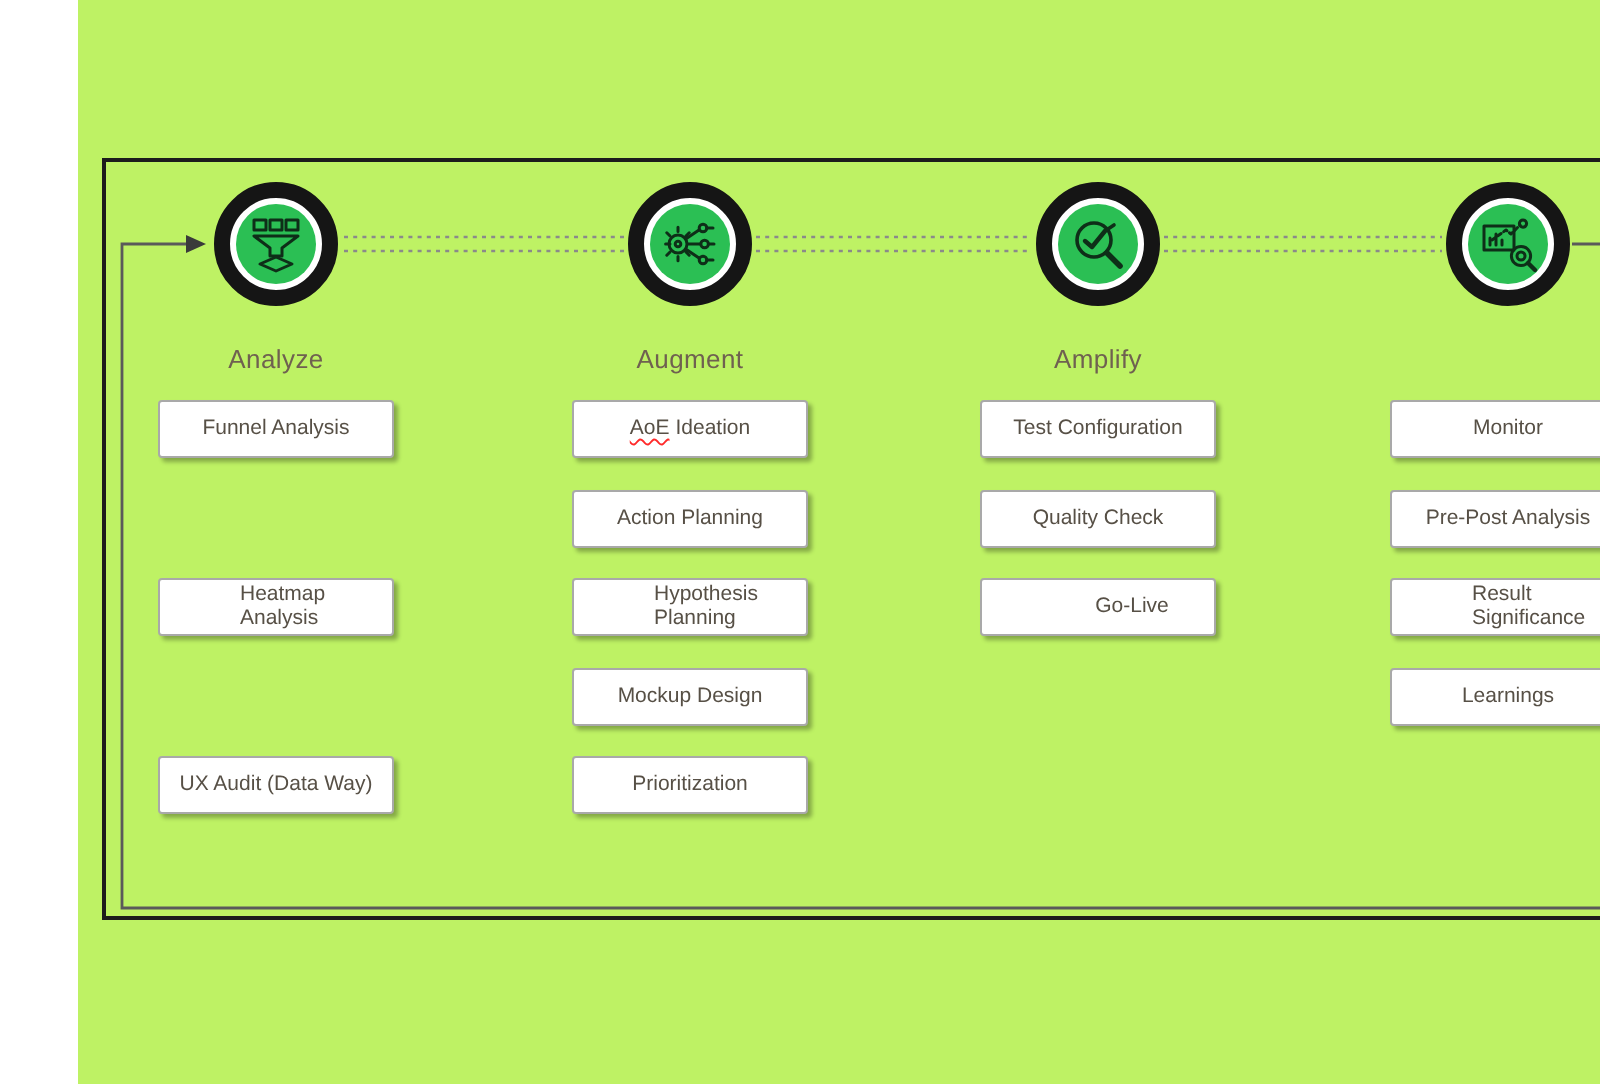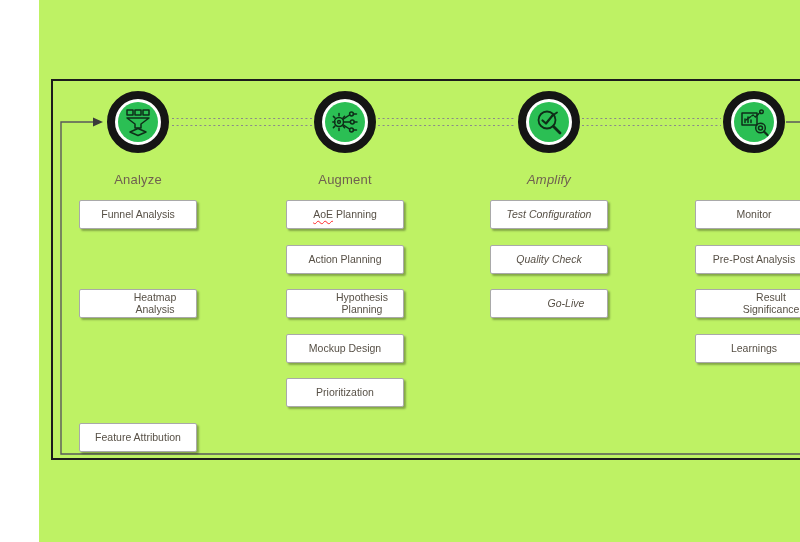--- a/index.html
+++ b/index.html
@@ -4,33 +4,33 @@
 <style>
   html,body{margin:0;padding:0;background:#ffffff;}
   #canvas{position:relative;width:800px;height:542px;background:#bef264;overflow:hidden;
           font-family:"Liberation Sans", sans-serif;margin-left:39px;}
   .outer-border{position:absolute;left:12px;top:79px;width:783px;height:381px;
                 border:2px solid #1c1c1c;box-sizing:border-box;}
   #lines{position:absolute;left:0;top:0;}
   .stage{position:absolute;top:91px;width:118px;height:370px;}
   .stage-1{left:40px;}
   .stage-2{left:247px;}
-  .stage-3{left:451px;font-style:italic;}
+  .stage-3{left:451px;}
   .stage-4{left:656px;}
   .circle-ring{position:absolute;left:28px;top:0;width:62px;height:62px;border-radius:50%;
                border:8px solid #151515;background:#ffffff;box-sizing:border-box;
                display:flex;align-items:center;justify-content:center;}
   .circle-green{width:40px;height:40px;border-radius:50%;background:#2bbf54;
                 display:flex;align-items:center;justify-content:center;}
   .stage-title{position:absolute;top:81px;left:0;width:118px;text-align:center;
                font-size:13px;color:#6f6150;letter-spacing:.2px;}
   .item-box{position:absolute;left:0;width:118px;height:29px;box-sizing:border-box;
             background:#ffffff;border:1px solid #a9a9a9;border-radius:2px;
             box-shadow:2px 2px 2px rgba(0,0,0,0.30);
-            display:flex;align-items:center;justify-content:center;text-align:center;
+            display:flex;align-items:center;justify-content:center;text-align:left;
             font-size:10.5px;line-height:1.12;color:#575046;padding:2px 6px;}
   .squiggle{text-decoration:underline;text-decoration-style:wavy;
             text-decoration-color:#ff2a2a;text-decoration-thickness:1px;
             text-underline-offset:2px;margin-right:3px;}
   .r0{top:109px;} .r1{top:154px;} .r2{top:198px;padding-left:40px;} .r3{top:243px;} .r4{top:287px;} .r5{top:332px;}
   .icon{stroke:#0e2e18;fill:none;stroke-width:1.5;stroke-linecap:round;stroke-linejoin:round;}
 </style>
 </head>
 <body>
 
@@ -61,42 +61,42 @@
           <rect x="12" y="3" width="6" height="5"></rect>
           <rect x="20" y="3" width="6" height="5"></rect>
           <path d="M4 11 H26 L18 17 V21 H12 V17 Z"></path>
           <path d="M7 25 L15 21.5 L23 25 L15 28.5 Z"></path>
         </svg>
       </div>
     </div>
     <div class="stage-title">Analyze</div>
     <div class="item-box r0">Funnel Analysis</div>
     <div class="item-box r2">Heatmap Analysis</div>
-    <div class="item-box r5">Feature Attribution</div>
+    <div class="item-box r4">UX Audit (Data Way)</div>
   </div>
 
   <div class="stage stage-2">
     <div class="circle-ring">
       <div class="circle-green">
         <svg class="icon" width="30" height="30" viewBox="0 0 30 30">
           <circle cx="9" cy="15" r="4.5"></circle>
           <circle cx="9" cy="15" r="1.4"></circle>
           <path d="M9 8.8 V6.6 M9 21.2 V23.4 M2.8 15 H5 M13 11 L14.6 9.4 M13 19 L14.6 20.6 M4.9 10.9 L3.4 9.4 M4.9 19.1 L3.4 20.6"></path>
           <path d="M13.2 12.2 L19.5 8 M13.8 15 L20.3 15 M13.2 17.8 L19.5 22"></path>
           <circle cx="21.5" cy="7" r="1.9"></circle>
           <circle cx="22.3" cy="15" r="1.9"></circle>
           <circle cx="21.5" cy="23" r="1.9"></circle>
           <path d="M23.4 7 H26.5 M24.2 15 H27 M23.4 23 H26.5"></path>
         </svg>
       </div>
     </div>
     <div class="stage-title">Augment</div>
     <div class="item-box r0">
       <span>
-        <span class="squiggle">AoE</span><span>Planning</span>
+        <span class="squiggle">AoE</span><span>Ideation</span>
       </span>
     </div>
     <div class="item-box r1">Action Planning</div>
     <div class="item-box r2">Hypothesis Planning</div>
     <div class="item-box r4">Prioritization</div>
     <div class="item-box r3">Mockup Design</div>
   </div>
 
   <div class="stage stage-3">
     <div class="circle-ring">

